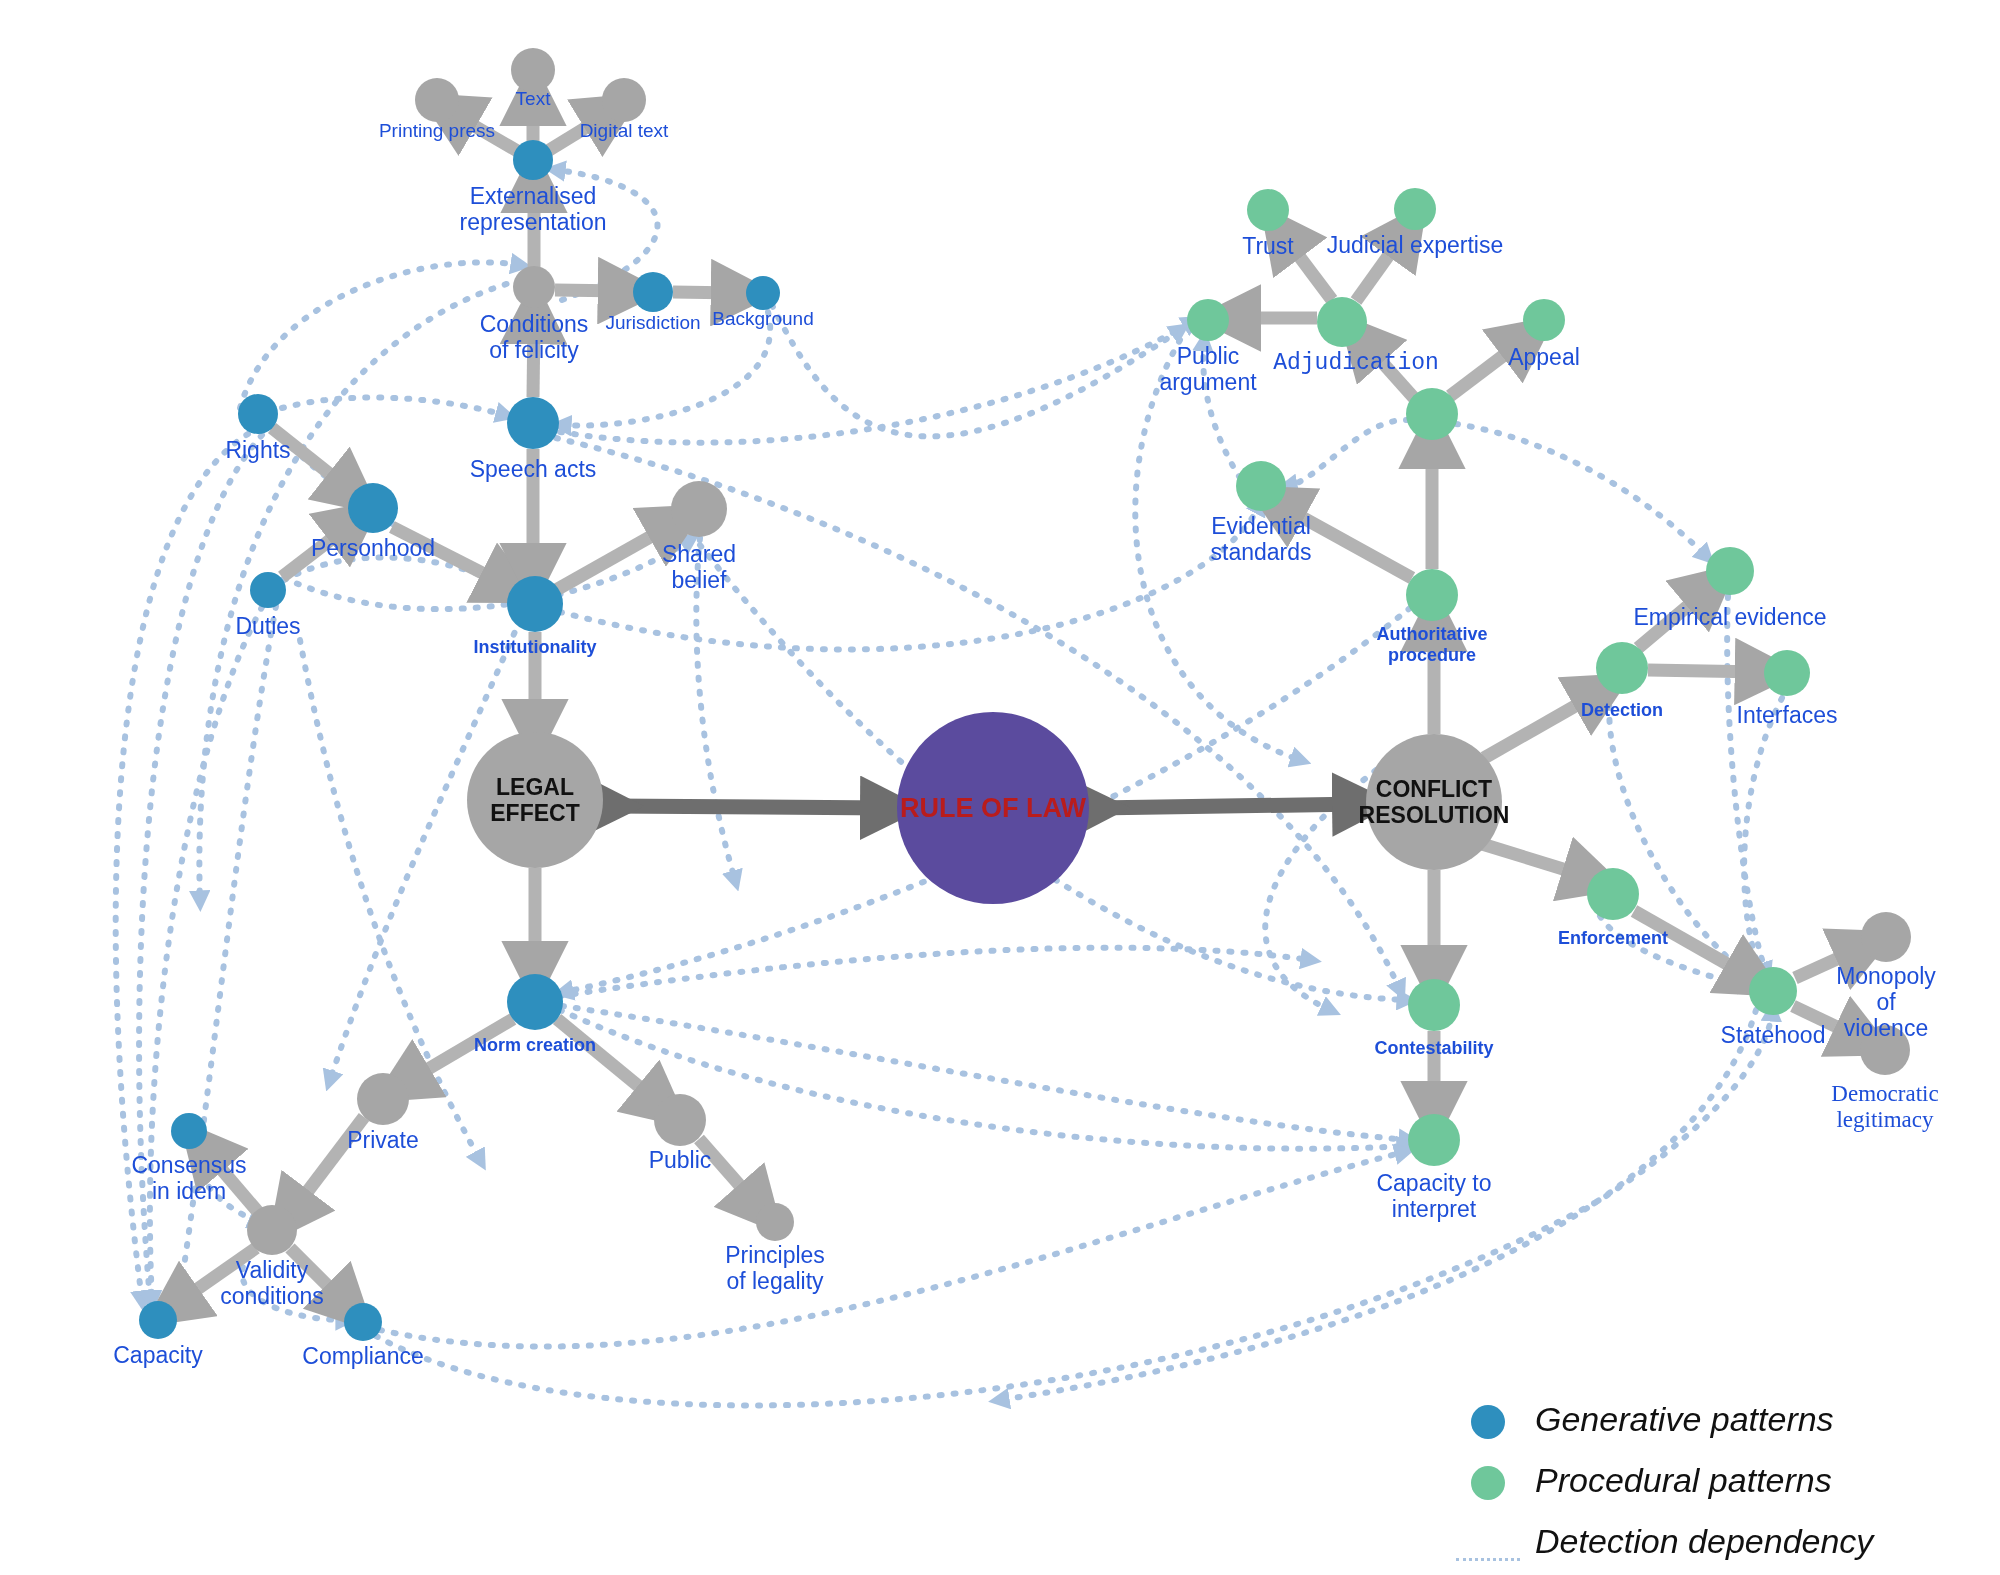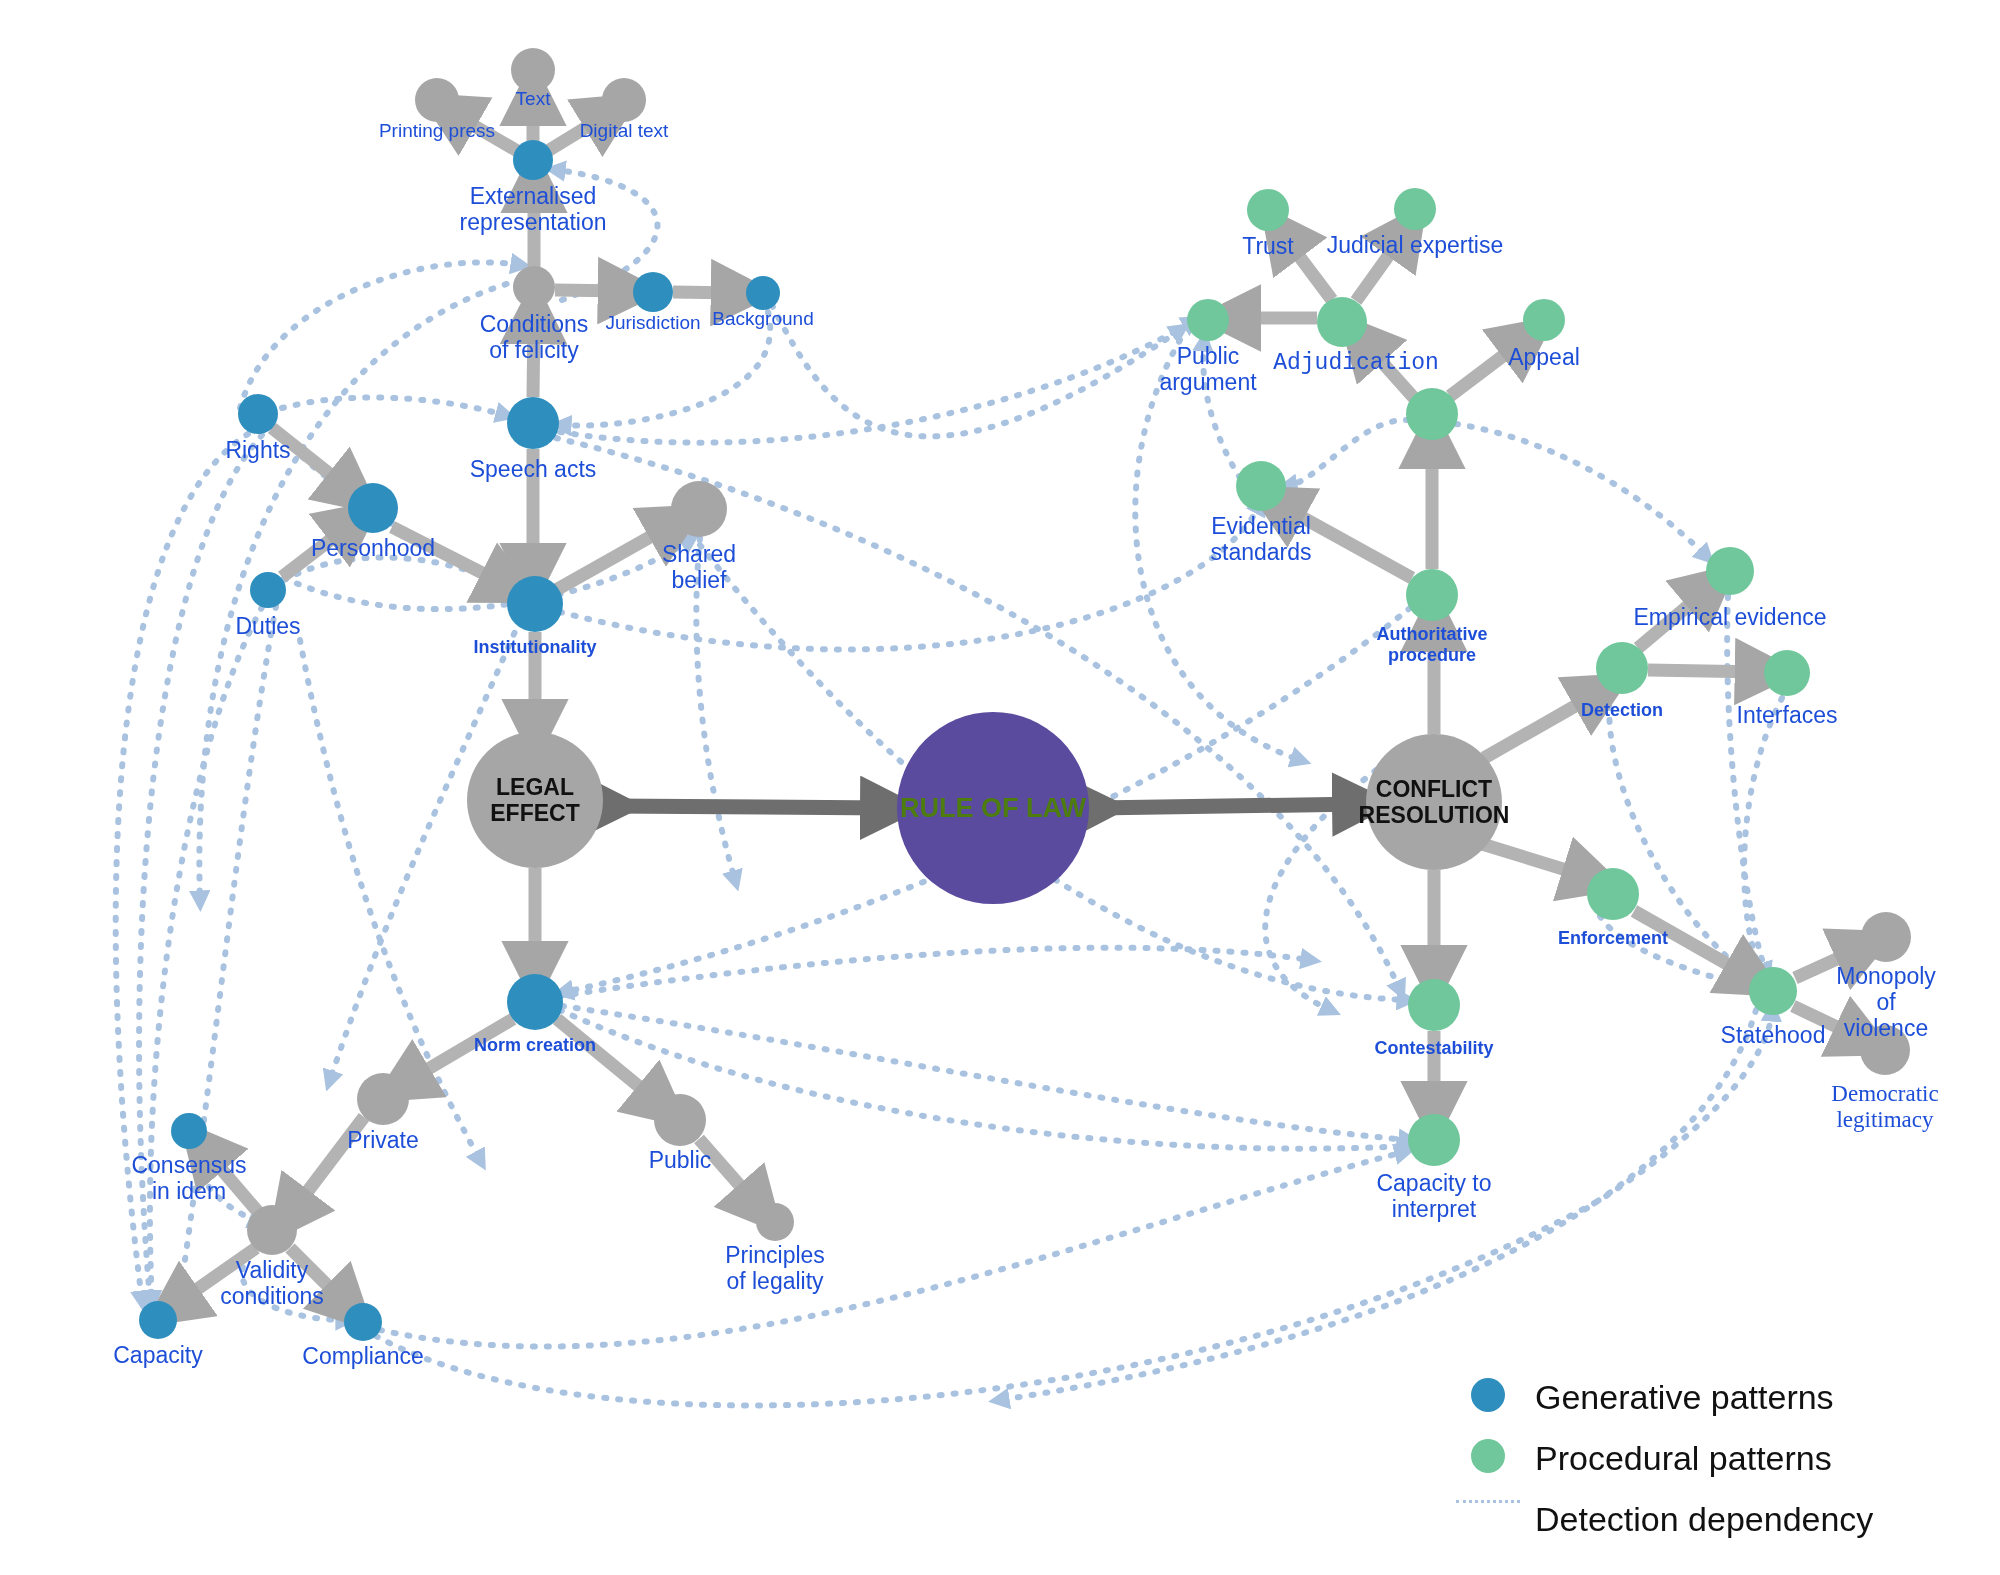--- a/index.html
+++ b/index.html
@@ -14,24 +14,24 @@
     font-family:"Liberation Sans",sans-serif;
     line-height:1.14;
     white-space:pre-line;
     transform:translate(-50%,0);
     pointer-events:none;
   }
   .nlabel.sm{font-size:19px;}
   .nlabel.md{font-size:23px;}
   .nlabel.lg{font-size:18px;font-weight:bold;}
   .nlabel.core{font-size:23px;font-weight:bold;color:#111;}
-  .nlabel.corew{font-size:27px;font-weight:bold;color:#4d7c0f;}
+  .nlabel.corew{font-size:27px;font-weight:bold;color:#b91c1c;}
   .nlabel.incore{transform:translate(-50%,-50%);}
   #legend{position:absolute;left:1455px;top:1378px;width:545px;}
-  .lrow{display:flex;align-items:flex-start;height:61px;}
+  .lrow{display:flex;align-items:flex-end;height:61px;font-style:italic;}
   .lswatch{width:66px;display:flex;align-items:center;justify-content:center;}
   .ldot{width:34px;height:34px;border-radius:50%;display:block;}
   .ldash{width:64px;height:0;border-top:3px dotted #a8c2e0;display:block;}
   .ltext{font-size:34px;color:#111;padding-left:14px;white-space:nowrap;}
 </style>
 </head>
 <body>
 
 <div id="stage">
 

